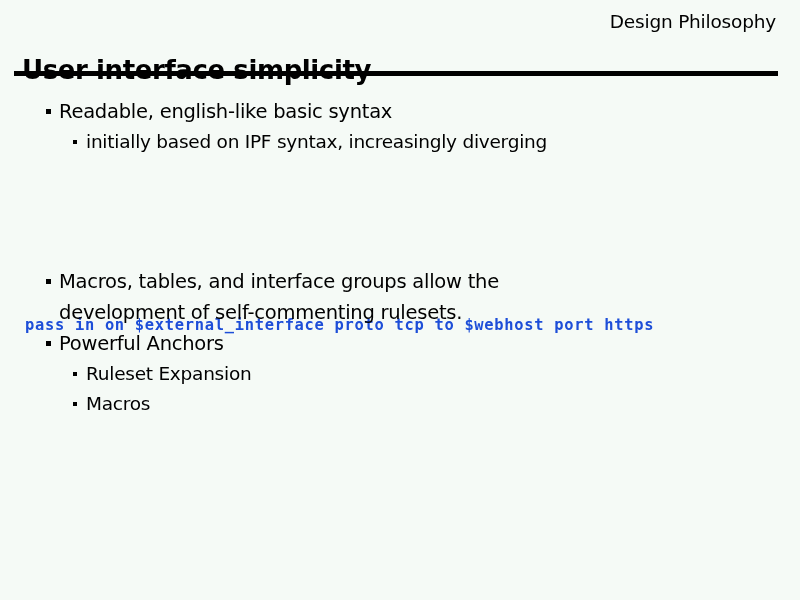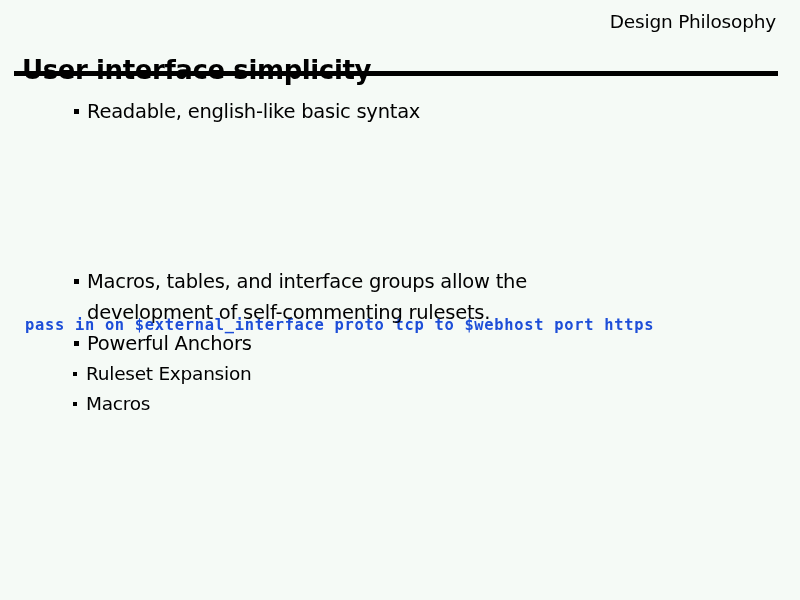--- a/index.html
+++ b/index.html
@@ -76,21 +76,20 @@
     display: block;
     white-space: pre-wrap;
   }
 
   
   .lvl1 {
     padding-left: 59px;
     font-size: 19.5px;
     line-height: 31px;
     letter-spacing: -0.25px;
-    margin-left: 28px;
   }
   .lvl1 > .marker {
     left: 46px;
     top: 13px;
     width: 5px;
     height: 5px;
   }
 
   
   .lvl2 {
@@ -135,20 +134,24 @@
 
   <div id="title-rule"></div>
 
   <div id="body">
 
     <div id="group-one">
       <div class="bullet-row lvl1">
         <span class="marker"></span>
         <span class="btext">Readable, english-like basic syntax</span>
       </div>
+      <div class="bullet-row lvl2">
+        <span class="marker"></span>
+        <span class="btext">initially based on IPF syntax, increasingly diverging</span>
+      </div>
     </div>
 
     <pre id="code-line">pass in on $external_interface proto tcp to $webhost port https</pre>
 
     <div id="group-two">
       <div class="bullet-row lvl1" style="padding-right: 105px;">
         <span class="marker"></span>
         <span class="btext">Macros, tables, and interface groups allow the development of self-commenting rulesets.</span>
       </div>
       <div class="bullet-row lvl1">

